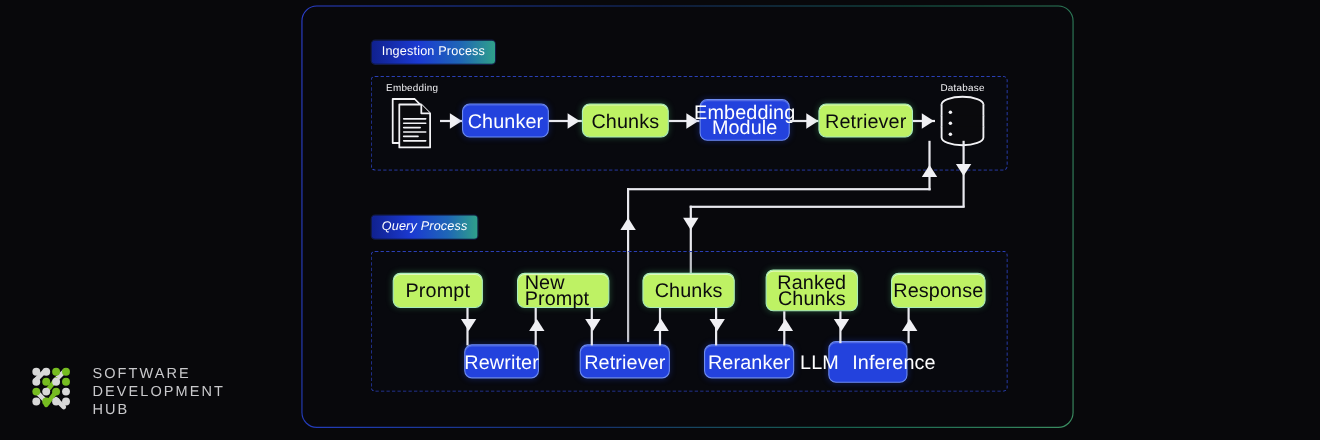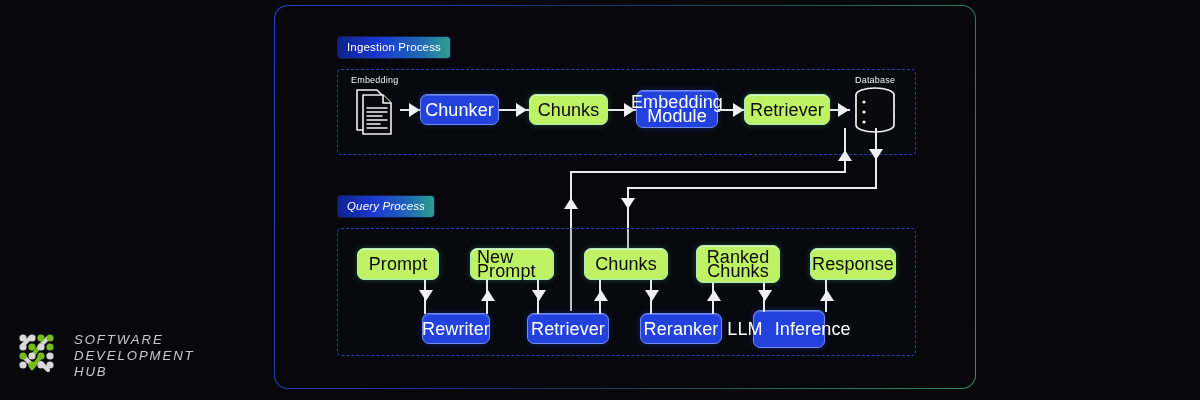--- a/index.html
+++ b/index.html
@@ -69,21 +69,21 @@
   .wire.v{width:2px;}
   .head{position:absolute;width:0;height:0;}
   .head.right{border-top:7px solid transparent;border-bottom:7px solid transparent;border-left:11px solid #f0f0f4;}
   .head.down{border-left:7px solid transparent;border-right:7px solid transparent;border-top:11px solid #f0f0f4;}
   .head.up{border-left:7px solid transparent;border-right:7px solid transparent;border-bottom:11px solid #f0f0f4;}
 
   
   .icon{position:absolute;}
 
   
-  #logo{position:absolute;left:16px;top:331px;width:180px;height:48px;font-style:italic;}
+  #logo{position:absolute;left:26px;top:331px;width:180px;height:48px;}
   #logo .mark{position:absolute;left:0;top:0;width:46px;height:46px;}
   #logo .wordmark{
     position:absolute;left:58px;top:1px;color:#c9c9cc;
     font-size:13.2px;letter-spacing:1.9px;line-height:16.2px;
   }
   #logo .wordmark div{white-space:nowrap;}
 </style>
 </head>
 <body>
 

